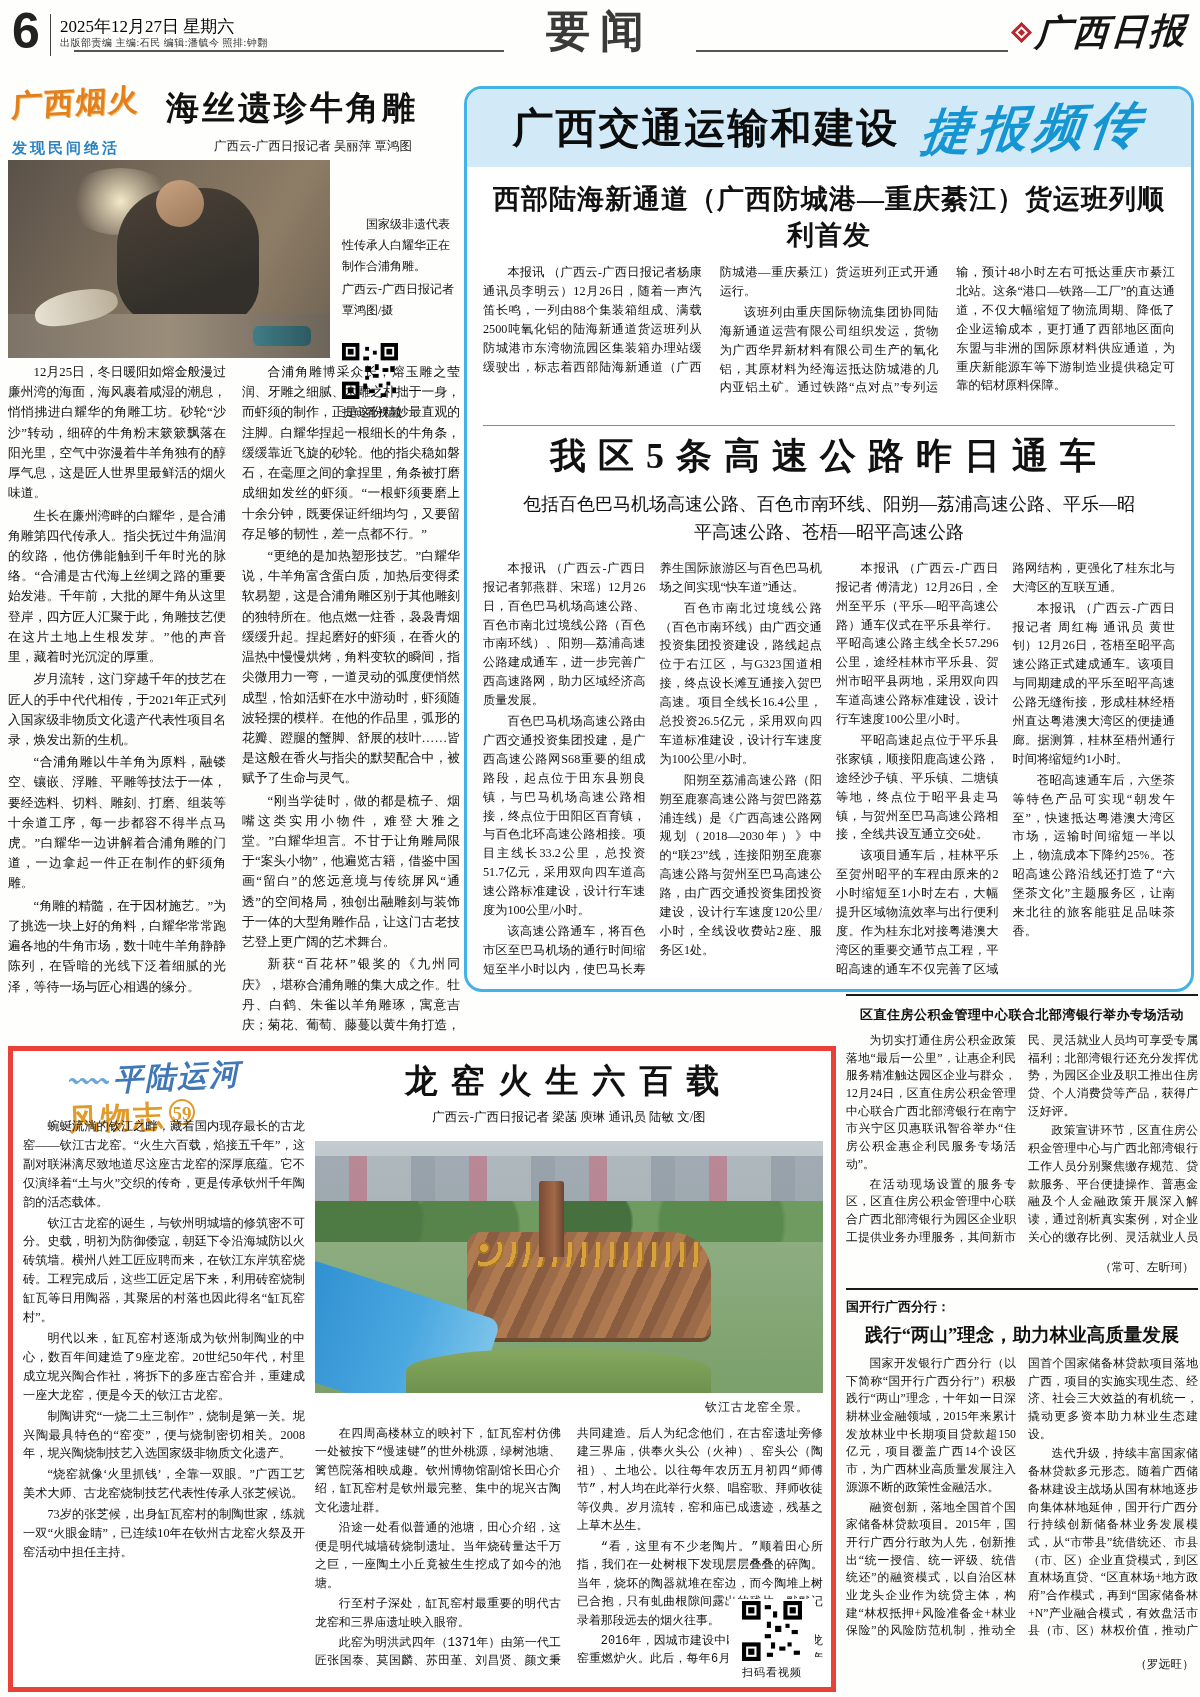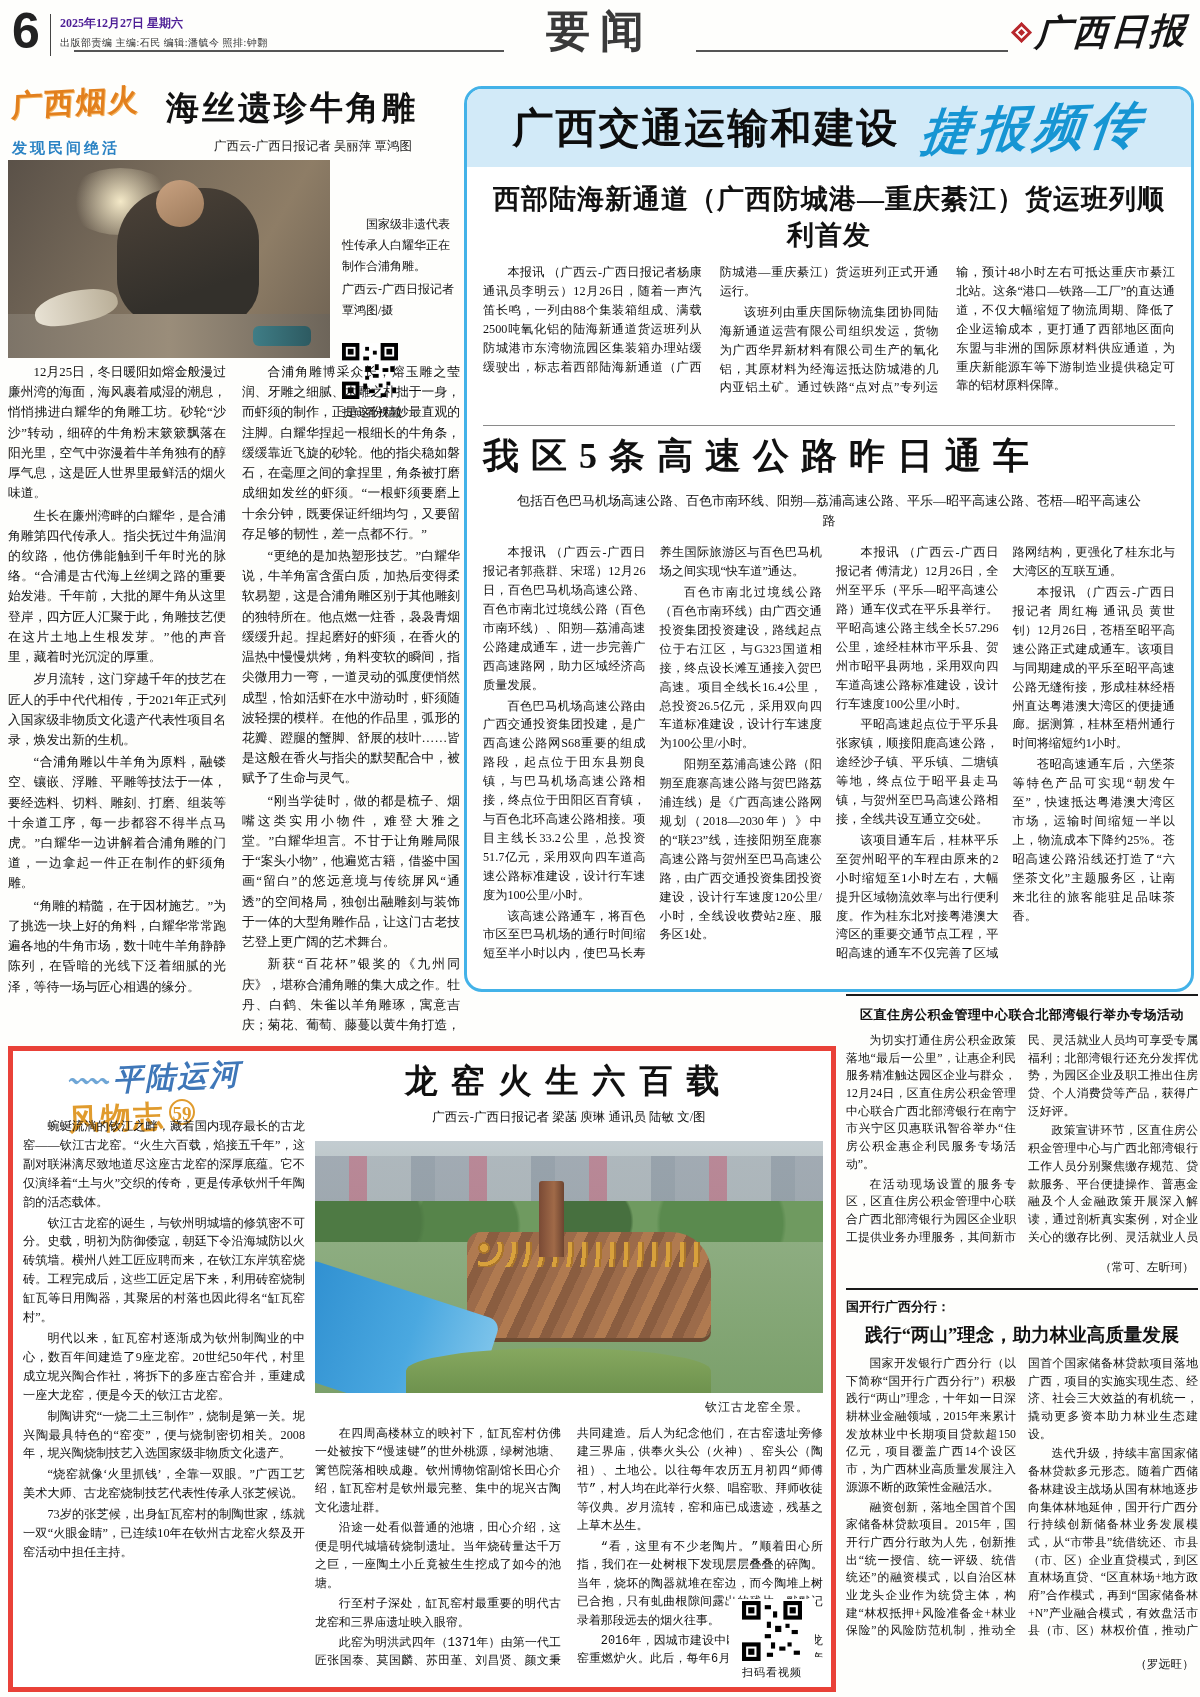--- a/index.html
+++ b/index.html
@@ -5,21 +5,21 @@
   html,body{margin:0;padding:0;background:#ffffff;}
   #page{position:relative;width:1200px;height:1697px;background:#fefefc;overflow:hidden;
         font-family:"Liberation Serif",serif;color:#111;}
   [data-name]{box-sizing:border-box;}
   p{margin:0 0 2px 0;text-indent:2em;}
 
   
   .hdr-pagenum{position:absolute;left:4px;top:2px;width:44px;font-family:"Liberation Sans",sans-serif;
                font-size:50px;font-weight:bold;color:#222;text-align:center;}
   .hdr-vrule{position:absolute;left:50px;top:14px;width:1px;height:42px;background:#444;}
-  .hdr-date{position:absolute;left:60px;top:15px;font-size:12px;font-weight:bold;color:#4c1d95;}
+  .hdr-date{position:absolute;left:60px;top:15px;font-size:17px;font-weight:normal;color:#000000;}
   .hdr-staff{position:absolute;left:60px;top:36px;font-size:10px;color:#333;letter-spacing:.5px;}
   .hdr-section{position:absolute;left:500px;top:2px;width:200px;text-align:center;
                font-size:44px;font-weight:bold;letter-spacing:10px;color:#3a3a3a;}
   .hdr-rule-l{position:absolute;left:74px;top:50px;width:430px;height:2px;background:#555;}
   .hdr-rule-r{position:absolute;left:696px;top:50px;width:312px;height:2px;background:#555;}
   .hdr-masthead{position:absolute;left:1014px;top:8px;width:182px;display:flex;align-items:center;gap:6px;}
   .masthead-seal{width:15px;height:15px;background:#b8272c;transform:rotate(45deg);flex:0 0 auto;
                  box-shadow:inset 0 0 0 3px #b8272c, inset 0 0 0 5px #fff;}
   .masthead-text{font-size:36px;font-weight:bold;font-style:italic;letter-spacing:2px;color:#161616;
                  transform:skewX(-4deg) rotate(-1deg);white-space:nowrap;}
@@ -62,22 +62,22 @@
   .tbox{position:absolute;left:464px;top:86px;width:730px;height:906px;border:3px solid #43b2e8;
         border-radius:18px;overflow:hidden;background:#fff;}
   .tbox-banner{height:78px;background:#d2eaf8;display:flex;align-items:center;justify-content:center;gap:22px;}
   .tb-black{font-family:"Liberation Sans",sans-serif;font-size:41px;font-weight:bold;color:#0d0d0d;letter-spacing:2px;}
   .tb-blue{font-size:50px;font-weight:bold;font-style:italic;color:#1695d3;letter-spacing:6px;
            transform:skewX(-8deg) rotate(-2deg);}
   .tbox-inner{padding:8px 16px 0 16px;}
   .t-h1{font-size:27px;font-weight:bold;text-align:center;letter-spacing:1px;margin:8px 0 10px 0;}
   .t-cols1{column-count:3;column-gap:18px;height:150px;overflow:hidden;font-size:12.2px;line-height:1.55;text-align:justify;}
   .t-div{border-top:1px solid #8a8a8a;margin:12px 0 6px 0;}
-  .t-h2{font-size:36px;font-weight:bold;letter-spacing:12px;margin:2px 0 10px 0;}
-  .t-sub{font-size:13px;text-align:center;line-height:1.55;margin:0 34px 12px 34px;}
+  .t-h2{font-size:36px;font-weight:bold;text-align:center;letter-spacing:12px;margin:2px 0 10px 0;}
+  .t-sub{font-size:18px;text-align:center;line-height:1.55;margin:0 34px 12px 34px;}
   .t-cols2{column-count:4;column-gap:14px;height:506px;overflow:hidden;font-size:12.2px;line-height:1.55;text-align:justify;}
 
   
   .kbox{position:absolute;left:8px;top:1046px;width:828px;height:646px;border:5px solid #e94138;
         background:#fff;overflow:hidden;}
   .k-logo{position:absolute;left:56px;top:6px;width:240px;}
   .k-logo-l1{font-size:30px;font-weight:bold;font-style:italic;color:#3f77b8;letter-spacing:2px;
              transform:rotate(-3deg);display:inline-block;}
   .k-wave{color:#6fa6d6;font-size:20px;}
   .k-logo-l2{display:inline-block;font-size:30px;font-weight:bold;color:#e09b2d;letter-spacing:2px;transform:rotate(-2deg);}

